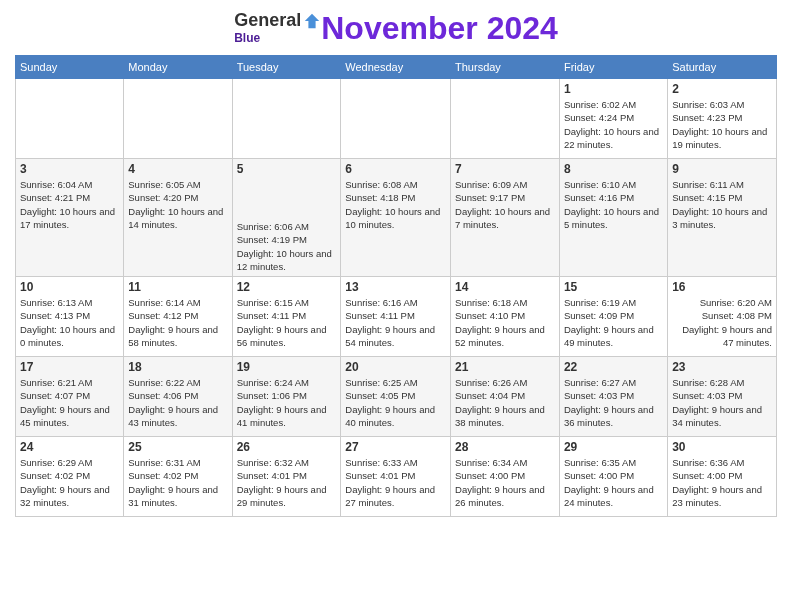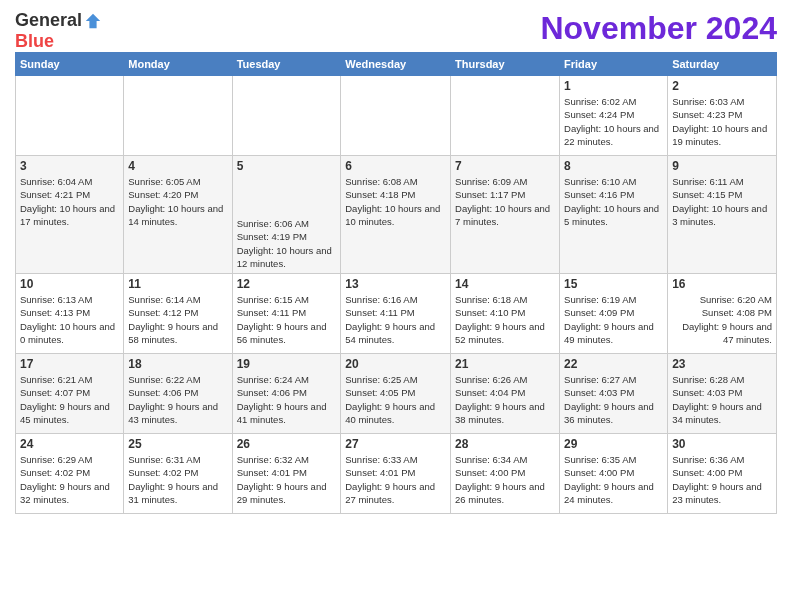--- a/index.html
+++ b/index.html
@@ -9,41 +9,42 @@
       width: 792px;
       height: 612px;
       overflow: hidden;
     }
     .page {
       width: 792px;
       padding: 10px 15px;
     }
     .header {
       display: flex;
-      justify-content: space-between;
+      justify-content: center;
       align-items: flex-start;
+      margin-bottom: 8px;
     }
     .logo {
       display: flex;
       flex-direction: column;
       align-items: flex-start;
     }
     .logo-text {
       display: flex;
       align-items: center;
     }
     .logo-general {
       font-size: 18px;
       font-weight: bold;
       color: #333;
     }
     .logo-blue {
-      font-size: 18px;
+      font-size: 12px;
       font-weight: bold;
-      color: #ef4444;
+      color: #4c1d95;
     }
     .logo-icon {
       width: 18px;
       height: 18px;
       margin-left: 2px;
     }
     .title-section {
       text-align: right;
     }
     .month-title {
@@ -59,21 +60,21 @@
       width: 100%;
       border-collapse: collapse;
       font-size: 10px;
     }
     .calendar-table th {
       background-color: #4a7fc1;
       color: white;
       padding: 5px 4px;
       text-align: left;
       font-size: 11px;
-      font-weight: bold;
+      font-weight: normal;
       border: 1px solid #4a7fc1;
     }
     .calendar-table td {
       border: 1px solid #ccc;
       vertical-align: top;
       padding: 3px 4px;
       width: 113px;
       height: 80px;
       background: #fff;
     }
@@ -168,21 +169,21 @@
           </td>
           <td>
             <span class="day-number">6</span>
             <div class="day-info" style="white-space: pre-line;">Sunrise: 6:08 AM
 Sunset: 4:18 PM
 Daylight: 10 hours and 10 minutes.</div>
           </td>
           <td>
             <span class="day-number">7</span>
             <div class="day-info" style="white-space: pre-line;">Sunrise: 6:09 AM
-Sunset: 1:17 PM
+Sunset: 9:17 PM
 Daylight: 10 hours and 7 minutes.</div>
           </td>
           <td>
             <span class="day-number">8</span>
             <div class="day-info" style="white-space: pre-line;">Sunrise: 6:10 AM
 Sunset: 4:16 PM
 Daylight: 10 hours and 5 minutes.</div>
           </td>
           <td>
             <span class="day-number">9</span>
@@ -244,21 +245,21 @@
           </td>
           <td>
             <span class="day-number">18</span>
             <div class="day-info" style="white-space: pre-line;">Sunrise: 6:22 AM
 Sunset: 4:06 PM
 Daylight: 9 hours and 43 minutes.</div>
           </td>
           <td>
             <span class="day-number">19</span>
             <div class="day-info" style="white-space: pre-line;">Sunrise: 6:24 AM
-Sunset: 4:06 PM
+Sunset: 1:06 PM
 Daylight: 9 hours and 41 minutes.</div>
           </td>
           <td>
             <span class="day-number">20</span>
             <div class="day-info" style="white-space: pre-line;">Sunrise: 6:25 AM
 Sunset: 4:05 PM
 Daylight: 9 hours and 40 minutes.</div>
           </td>
           <td>
             <span class="day-number">21</span>

